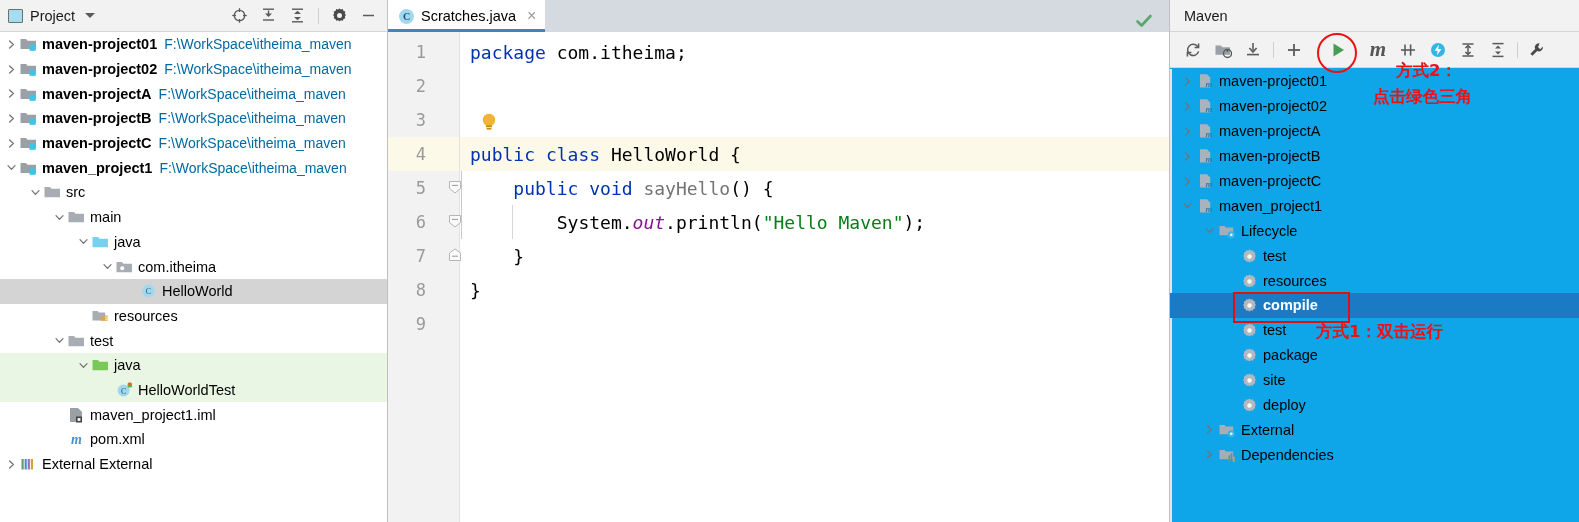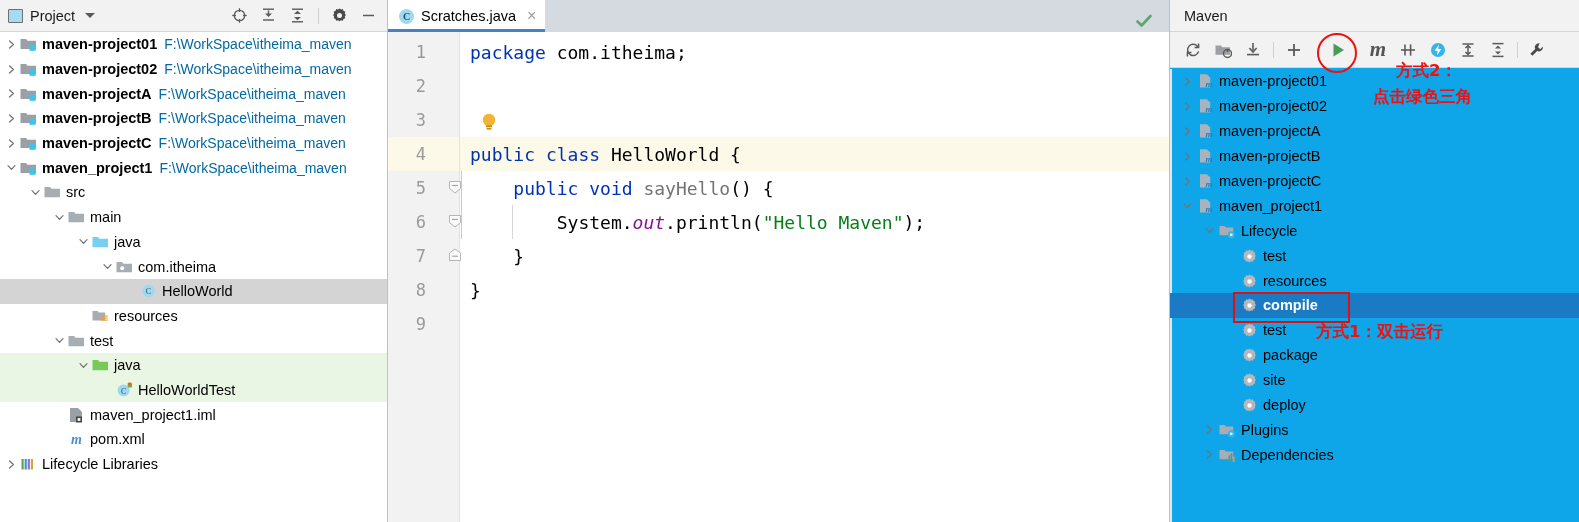--- a/index.html
+++ b/index.html
@@ -333,21 +333,21 @@
           <span style="width: 6px; flex: 0 0 auto;"></span>
           <svg viewBox="0 0 11 11" class="arrow" width="11" height="11">
             <path d="M3.6 2 L7.4 5.5 L3.6 9" fill="none" stroke="#737373" stroke-width="1.25" stroke-linecap="round" stroke-linejoin="round"></path>
           </svg>
           <svg viewBox="0 0 17 16" class="ico">
             <rect x="1.5" y="3" width="2.2" height="10.5" fill="#60a15e"></rect>
             <rect x="4.6" y="3" width="2.2" height="10.5" fill="#4a8fd0"></rect>
             <rect x="7.7" y="3" width="2.2" height="10.5" fill="#9a6fc0"></rect>
             <rect x="10.8" y="3" width="2.2" height="10.5" fill="#d4a23a"></rect>
           </svg>
-          <span class="lbl">Lifecycle Libraries</span>
+          <span class="lbl">External External</span>
         </div>
       </div>
   </div>
 
   <div class="editor-panel">
     <div class="tabbar">
       <div class="tab">
         <span class="class-badge">C</span>
         <span>Scratches.java</span>
         <span class="cls">×</span>
@@ -658,21 +658,21 @@
         <div class="mrow">
           <span style="width: 34px; flex: 0 0 auto;"></span>
           <svg viewBox="0 0 11 11" class="arrow" width="11" height="11">
             <path d="M3.6 2 L7.4 5.5 L3.6 9" fill="none" stroke="#737373" stroke-width="1.25" stroke-linecap="round" stroke-linejoin="round"></path>
           </svg>
           <svg viewBox="0 0 17 16" class="ico">
             <path d="M0.5 3 h5.1 l1.2 1.6 h7.4 v7.6 h-13.7 z" fill="#a8adb3"></path>
             <circle cx="12.3" cy="11.8" r="3.6" fill="#35b5e6"></circle>
             <circle cx="12.3" cy="11.8" r="1.3" fill="#ffffff"></circle>
           </svg>
-          <span class="lbl">Plugins</span>
+          <span class="lbl">External</span>
         </div>
         <div class="mrow">
           <span style="width: 34px; flex: 0 0 auto;"></span>
           <svg viewBox="0 0 11 11" class="arrow" width="11" height="11">
             <path d="M3.6 2 L7.4 5.5 L3.6 9" fill="none" stroke="#737373" stroke-width="1.25" stroke-linecap="round" stroke-linejoin="round"></path>
           </svg>
           <svg viewBox="0 0 17 16" class="ico">
             <path d="M0.5 3 h5.1 l1.2 1.6 h7.4 v7.6 h-13.7 z" fill="#a8adb3"></path>
             <rect x="9.4" y="8.4" width="1.8" height="6.6" fill="#60a15e"></rect>
             <rect x="11.6" y="6.4" width="1.8" height="8.6" fill="#4a8fd0"></rect>

